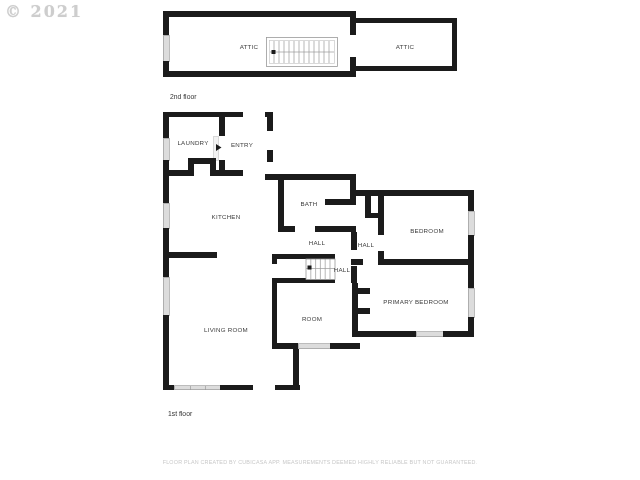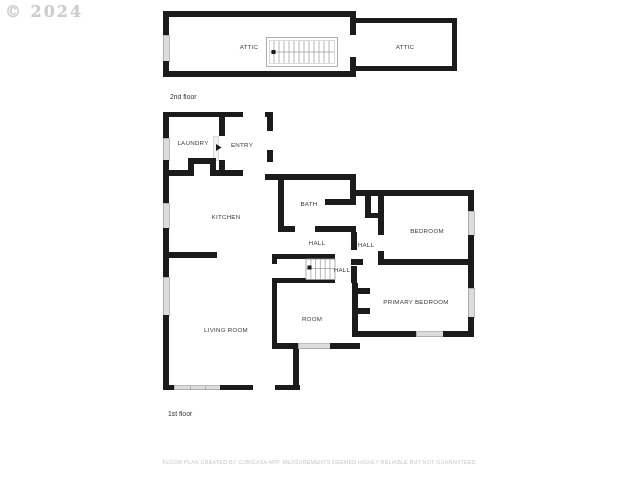--- a/index.html
+++ b/index.html
@@ -19,21 +19,21 @@
   text.floorlbl{font-family:"Liberation Sans",sans-serif;font-size:6.8px;fill:var(--floor-label,#333);
             text-anchor:start;}
   text.disclaimer{font-family:"Liberation Sans",sans-serif;font-size:5.4px;letter-spacing:.2px;
             fill:var(--disclaimer,#c9c9c9);text-anchor:middle;}
 </style>
 </head>
 <body>
 
 <div class="stage">
 
-  <div class="watermark">© 2024</div>
+  <div class="watermark">© 2021</div>
 
   <svg width="640" height="480" viewBox="0 0 640 480">
 
     <g shape-rendering="crispEdges">
       <rect class="wall" x="163" y="11" width="193" height="6"></rect>
       <rect class="wall" x="163" y="71" width="193" height="6"></rect>
       <rect class="wall" x="163" y="17" width="6" height="18"></rect>
       <rect class="win" x="163" y="35" width="6" height="26"></rect>
       <rect class="wall" x="163" y="61" width="6" height="10"></rect>
       <rect class="wall" x="350" y="17" width="6" height="18"></rect>

